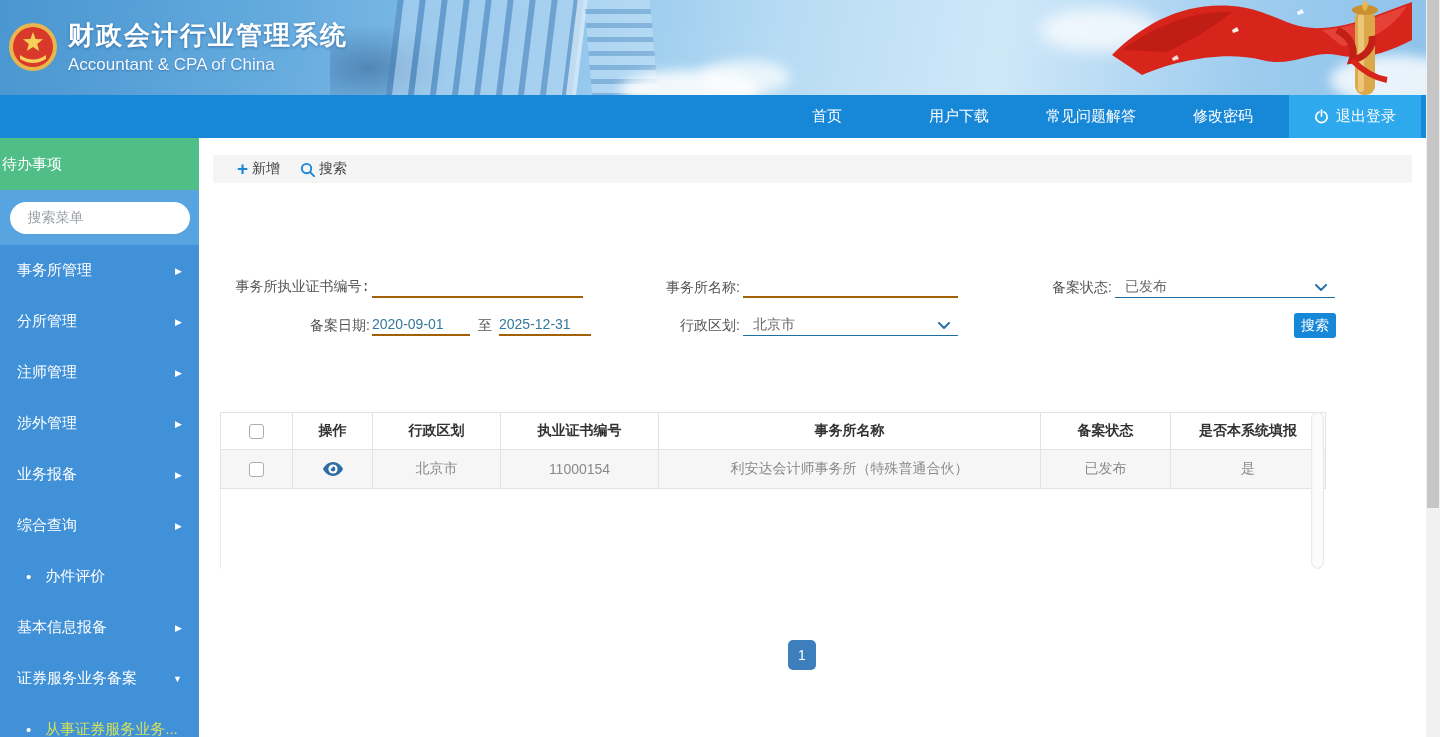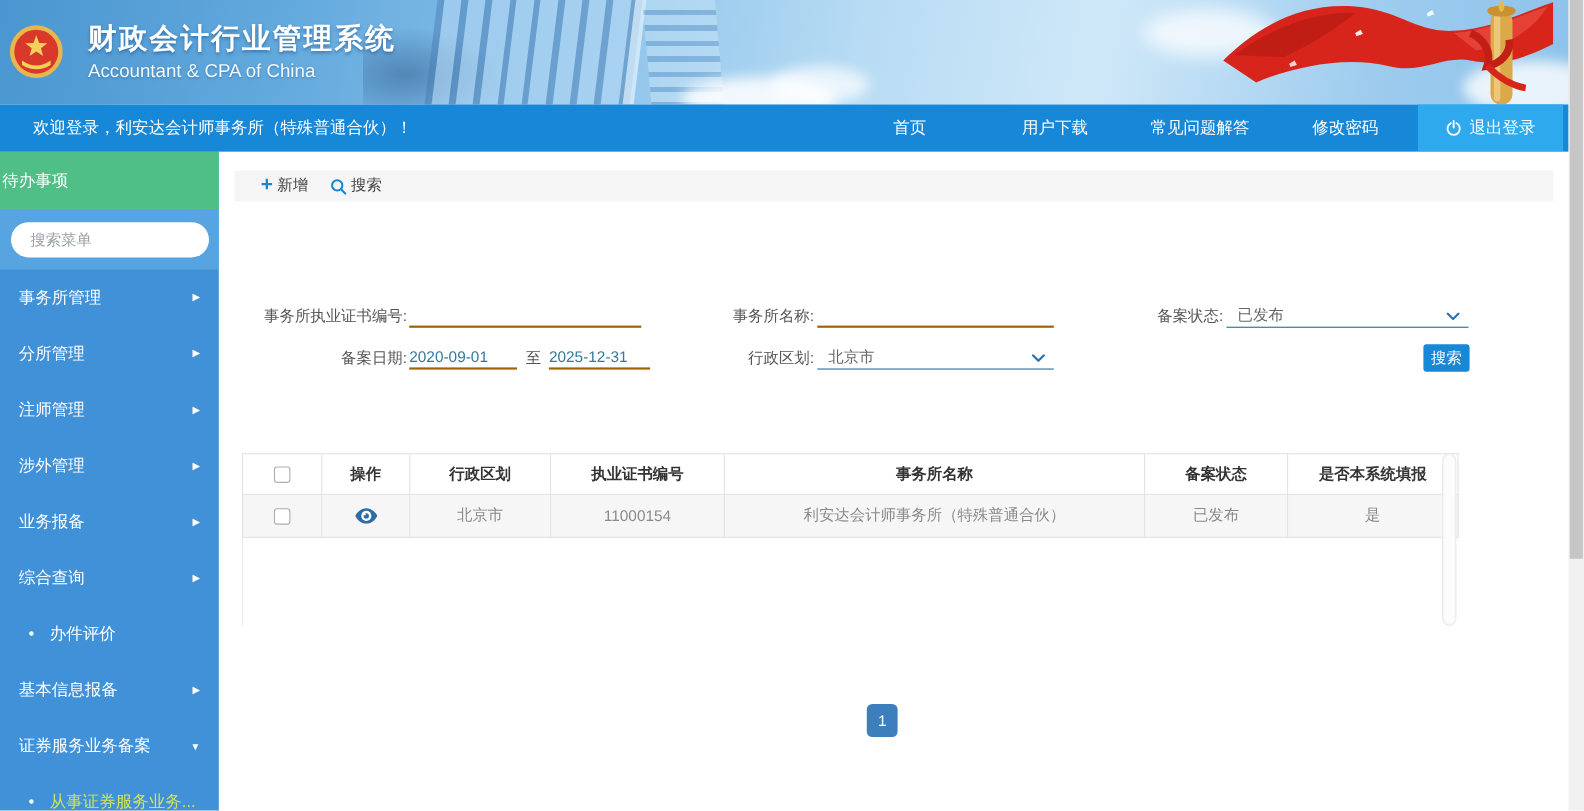--- a/index.html
+++ b/index.html
@@ -15,35 +15,35 @@
   .c3 { left:1040px; top:8px; width:120px; height:44px; opacity:.75; filter:blur(8px);}
   .c4 { left:1330px; top:55px; width:130px; height:50px; opacity:.8; }
   .building { position:absolute; left:392px; top:-6px; width:190px; height:104px; transform:skewX(-7deg);
     background:repeating-linear-gradient(90deg, rgba(70,120,175,.55) 0 6px, rgba(190,220,245,.65) 6px 22px);
     border-right:10px solid rgba(230,243,252,.8); opacity:.8; }
   .building2 { position:absolute; left:588px; top:-4px; width:66px; height:102px; transform:skewX(5deg);
     background:repeating-linear-gradient(0deg, rgba(90,140,190,.5) 0 5px, rgba(205,230,248,.6) 5px 14px); opacity:.75; }
   .tree { position:absolute; left:330px; top:20px; width:130px; height:80px;
     background:radial-gradient(ellipse at 30% 60%, rgba(40,80,130,.45), transparent 65%); }
   .flag-svg { position:absolute; right:14px; top:0; }
-  .brand { position:absolute; left:8px; top:18px; display:flex; align-items:center; gap:22px; }
+  .brand { position:absolute; left:8px; top:18px; display:flex; align-items:center; gap:10px; }
   .brand-text .t1 { color:#fff; font-size:26px; font-weight:bold; letter-spacing:2px; text-shadow:0 1px 3px rgba(30,80,140,.6); }
   .brand-text .t2 { color:#f2f9ff; font-size:17px; margin-top:2px; text-shadow:0 1px 2px rgba(30,80,140,.5); }
 
   
   .navbar { position:absolute; left:0; top:95px; width:1426px; height:43px; background:#1787d8; }
   .welcome { position:absolute; left:30px; top:0; height:43px; display:flex; align-items:center; color:#fff; font-size:15px; }
   .nav-right { position:absolute; right:5px; top:0; height:43px; display:flex; }
   .nav-item { width:132px; height:43px; display:flex; align-items:center; justify-content:center; color:#fff; font-size:15px; cursor:pointer; }
   .nav-item.logout { background:#2fa9ed; gap:7px;text-align:center; }
 
   
   .sidebar { position:absolute; left:0; top:138px; width:199px; height:599px; background:#4191d8; overflow:hidden; }
   .sb-todo { height:52px; background:#4fbe87; color:#fff; font-size:15px; display:flex; align-items:center; padding-left:2px; cursor:pointer; }
-  .sb-search { height:55px; background:#57a4e1; display:flex; align-items:center; justify-content:center; }
+  .sb-search { height:55px; background:#57a4e1; display:flex; align-items:center; justify-content:center;font-family:Liberation Serif, serif; }
   .search-pill { width:180px; height:32px; background:#fff; border-radius:16px; display:flex; align-items:center; padding:0 11px; gap:7px; }
   .search-pill input { border:none; outline:none; flex:1; font-size:14px; color:#555; font-family:inherit; background:transparent; }
   .search-pill input::placeholder { color:#9aa0a6; }
   .menu-item { height:51px; display:flex; align-items:center; padding:0 17px; color:#fff; font-size:15px; cursor:pointer; }
   .mi-label { flex:1; }
   .mi-arrow { font-size:9px; color:#fff; }
   .menu-item.bullet { padding-left:26px; gap:14px; }
   .menu-item.bullet .mi-bullet { font-size:15px; }
   .menu-item.active .mi-label { color:#d3e25b; }
 
@@ -118,21 +118,20 @@
         <path d="M12,33 q13,9 26,0 l0,4 q-13,8 -26,0 Z" fill="#f5d05a"></path>
       </svg>
       <div class="brand-text">
         <div class="t1">财政会计行业管理系统</div>
         <div class="t2">Accountant &amp; CPA of China</div>
       </div>
     </div>
   </div>
 
   <div class="navbar">
-    <div class="welcome">欢迎登录，利安达会计师事务所（特殊普通合伙）！</div>
     <div class="nav-right">
       <div class="nav-item">首页</div>
       <div class="nav-item">用户下载</div>
       <div class="nav-item">常见问题解答</div>
       <div class="nav-item">修改密码</div>
       <div class="nav-item logout">
         <svg width="15" height="15" viewBox="0 0 15 15">
           <path d="M5,3 A5.6,5.6 0 1 0 10,3" fill="none" stroke="#fff" stroke-width="1.7" stroke-linecap="round"></path>
           <line x1="7.5" y1="1" x2="7.5" y2="7" stroke="#fff" stroke-width="1.7" stroke-linecap="round"></line>
         </svg>
@@ -208,21 +207,21 @@
           <circle cx="7" cy="7" r="5" fill="none" stroke="#1787d8" stroke-width="2"></circle>
           <line x1="11" y1="11" x2="15" y2="15" stroke="#1787d8" stroke-width="2" stroke-linecap="round"></line>
         </svg>
         <span>搜索</span>
       </span>
     </div>
 
 
     <div class="filters">
 
-      <label class="f-label" style="left:26px; top:138px; width:145px;">事务所执业证书编号:</label>
+      <label class="f-label" style="left:26px; top:138px; width:145px;font-family:Liberation Mono, monospace;">事务所执业证书编号:</label>
       <input class="f-input" style="left: 173px; top: 138px; width: 211px;">
       <label class="f-label" style="left:436px; top:138px; width:105px;">事务所名称:</label>
       <input class="f-input" style="left: 544px; top: 138px; width: 215px;">
       <label class="f-label" style="left:808px; top:138px; width:105px;">备案状态:</label>
       <div class="f-select" style="left:916px; top:138px; width:220px;">
         <span>已发布</span>
         <svg width="12" height="8" viewBox="0 0 12 8">
           <polyline points="1,1 6,6 11,1" fill="none" stroke="#2a72ad" stroke-width="2" stroke-linecap="round" stroke-linejoin="round"></polyline>
         </svg>
       </div>

